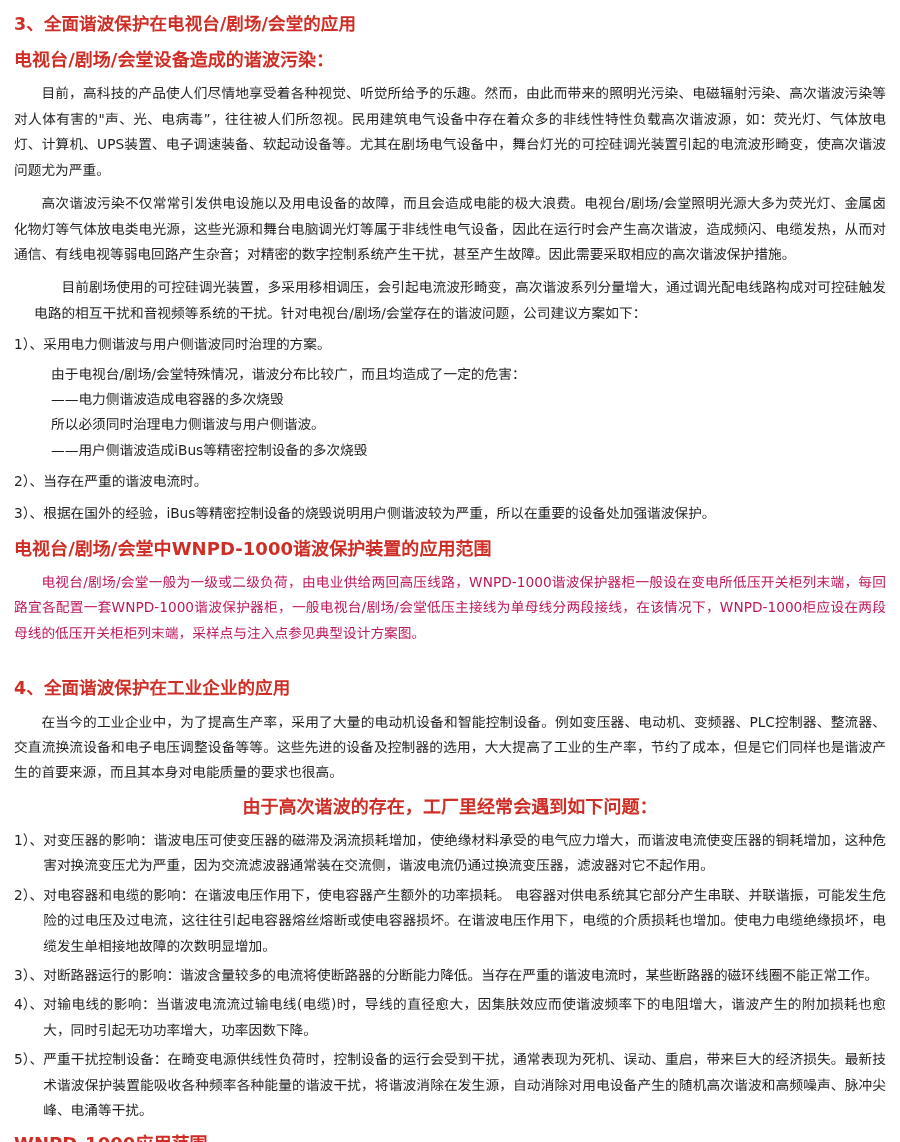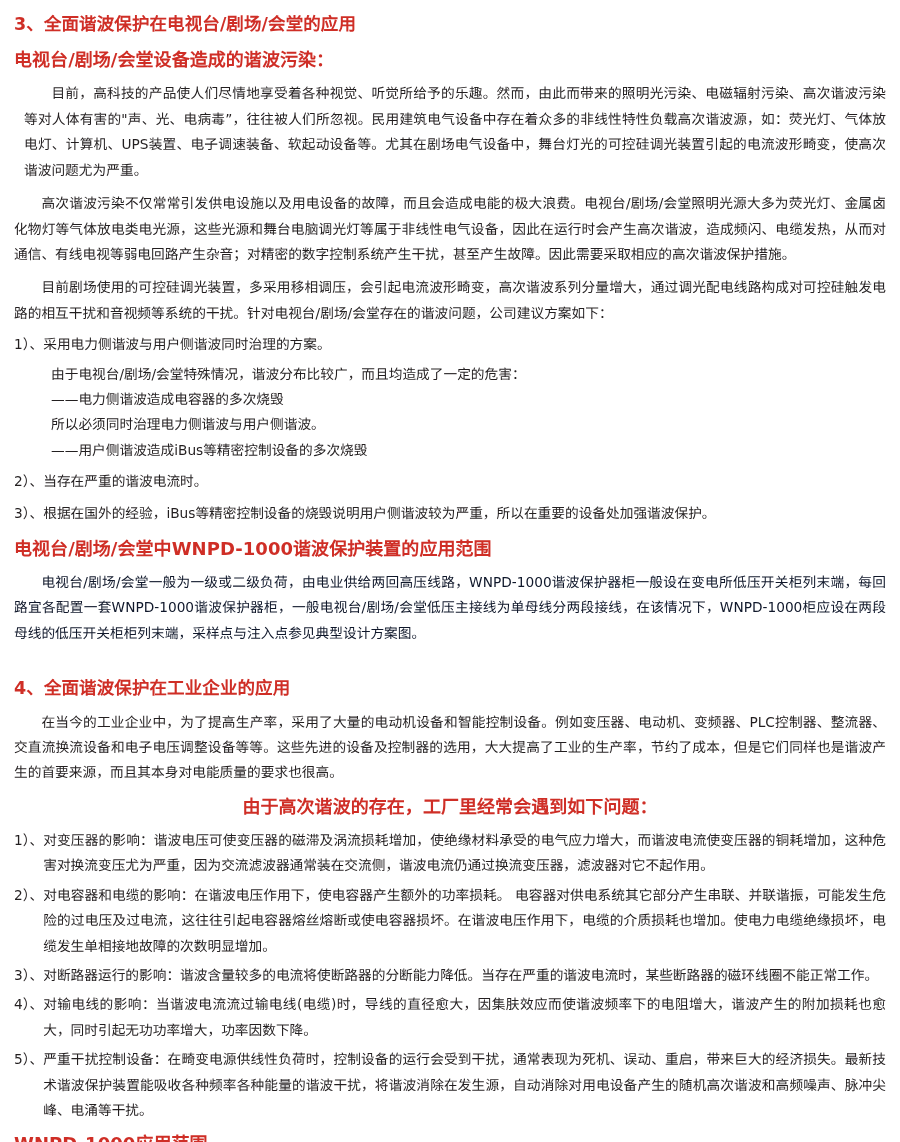--- a/index.html
+++ b/index.html
@@ -97,29 +97,29 @@
   <div class="top-pad"></div>
 
   <h2 class="h-section" style="color: rgb(207, 46, 38);">3、全面谐波保护在电视台/剧场/会堂的应用</h2>
 
   <div class="sp-10"></div>
 
   <h3 class="h-sub" style="color: rgb(207, 46, 38);">电视台/剧场/会堂设备造成的谐波污染：</h3>
 
   <div class="sp-8"></div>
 
-  <p class="para indent" style="color: rgb(35, 31, 32); margin-left: 10px;">目前，高科技的产品使人们尽情地享受着各种视觉、听觉所给予的乐趣。然而，由此而带来的照明光污染、电磁辐射污染、高次谐波污染等对人体有害的"声、光、电病毒”，往往被人们所忽视。民用建筑电气设备中存在着众多的非线性特性负载高次谐波源，如：荧光灯、气体放电灯、计算机、UPS装置、电子调速装备、软起动设备等。尤其在剧场电气设备中，舞台灯光的可控硅调光装置引起的电流波形畸变，使高次谐波问题尤为严重。</p>
+  <p class="para indent" style="color: rgb(35, 31, 32);">目前，高科技的产品使人们尽情地享受着各种视觉、听觉所给予的乐趣。然而，由此而带来的照明光污染、电磁辐射污染、高次谐波污染等对人体有害的"声、光、电病毒”，往往被人们所忽视。民用建筑电气设备中存在着众多的非线性特性负载高次谐波源，如：荧光灯、气体放电灯、计算机、UPS装置、电子调速装备、软起动设备等。尤其在剧场电气设备中，舞台灯光的可控硅调光装置引起的电流波形畸变，使高次谐波问题尤为严重。</p>
 
   <div class="sp-8"></div>
 
   <p class="para indent" style="color: rgb(35, 31, 32);">高次谐波污染不仅常常引发供电设施以及用电设备的故障，而且会造成电能的极大浪费。电视台/剧场/会堂照明光源大多为荧光灯、金属卤化物灯等气体放电类电光源，这些光源和舞台电脑调光灯等属于非线性电气设备，因此在运行时会产生高次谐波，造成频闪、电缆发热，从而对通信、有线电视等弱电回路产生杂音；对精密的数字控制系统产生干扰，甚至产生故障。因此需要采取相应的高次谐波保护措施。</p>
 
   <div class="sp-8"></div>
 
-  <p class="para indent" style="color: rgb(35, 31, 32);">目前剧场使用的可控硅调光装置，多采用移相调压，会引起电流波形畸变，高次谐波系列分量增大，通过调光配电线路构成对可控硅触发电路的相互干扰和音视频等系统的干扰。针对电视台/剧场/会堂存在的谐波问题，公司建议方案如下：</p>
+  <p class="para indent" style="color: rgb(35, 31, 32); margin-left: 20px;">目前剧场使用的可控硅调光装置，多采用移相调压，会引起电流波形畸变，高次谐波系列分量增大，通过调光配电线路构成对可控硅触发电路的相互干扰和音视频等系统的干扰。针对电视台/剧场/会堂存在的谐波问题，公司建议方案如下：</p>
 
   <div class="sp-6"></div>
 
   <div class="li" style="color: rgb(35, 31, 32);">
     <span class="marker">1）、</span>
     <span class="body">采用电力侧谐波与用户侧谐波同时治理的方案。</span>
   </div>
 
   <div class="sp-4"></div>
 
@@ -141,21 +141,21 @@
     <span class="marker">3）、</span>
     <span class="body">根据在国外的经验，iBus等精密控制设备的烧毁说明用户侧谐波较为严重，所以在重要的设备处加强谐波保护。</span>
   </div>
 
   <div class="sp-10"></div>
 
   <h3 class="h-sub" style="color: rgb(207, 46, 38);">电视台/剧场/会堂中WNPD-1000谐波保护装置的应用范围</h3>
 
   <div class="sp-8"></div>
 
-  <p class="para indent" style="color: #0f172a;">电视台/剧场/会堂一般为一级或二级负荷，由电业供给两回高压线路，WNPD-1000谐波保护器柜一般设在变电所低压开关柜列末端，每回路宜各配置一套WNPD-1000谐波保护器柜，一般电视台/剧场/会堂低压主接线为单母线分两段接线，在该情况下，WNPD-1000柜应设在两段母线的低压开关柜柜列末端，采样点与注入点参见典型设计方案图。</p>
+  <p class="para indent" style="color: #be185d;">电视台/剧场/会堂一般为一级或二级负荷，由电业供给两回高压线路，WNPD-1000谐波保护器柜一般设在变电所低压开关柜列末端，每回路宜各配置一套WNPD-1000谐波保护器柜，一般电视台/剧场/会堂低压主接线为单母线分两段接线，在该情况下，WNPD-1000柜应设在两段母线的低压开关柜柜列末端，采样点与注入点参见典型设计方案图。</p>
 
   <div class="sp-30"></div>
 
   <h2 class="h-section" style="color: rgb(207, 46, 38);">4、全面谐波保护在工业企业的应用</h2>
 
   <div class="sp-8"></div>
 
   <p class="para indent" style="color: rgb(35, 31, 32);">在当今的工业企业中，为了提高生产率，采用了大量的电动机设备和智能控制设备。例如变压器、电动机、变频器、PLC控制器、整流器、交直流换流设备和电子电压调整设备等等。这些先进的设备及控制器的选用，大大提高了工业的生产率，节约了成本，但是它们同样也是谐波产生的首要来源，而且其本身对电能质量的要求也很高。</p>
 
   <div class="sp-8"></div>

